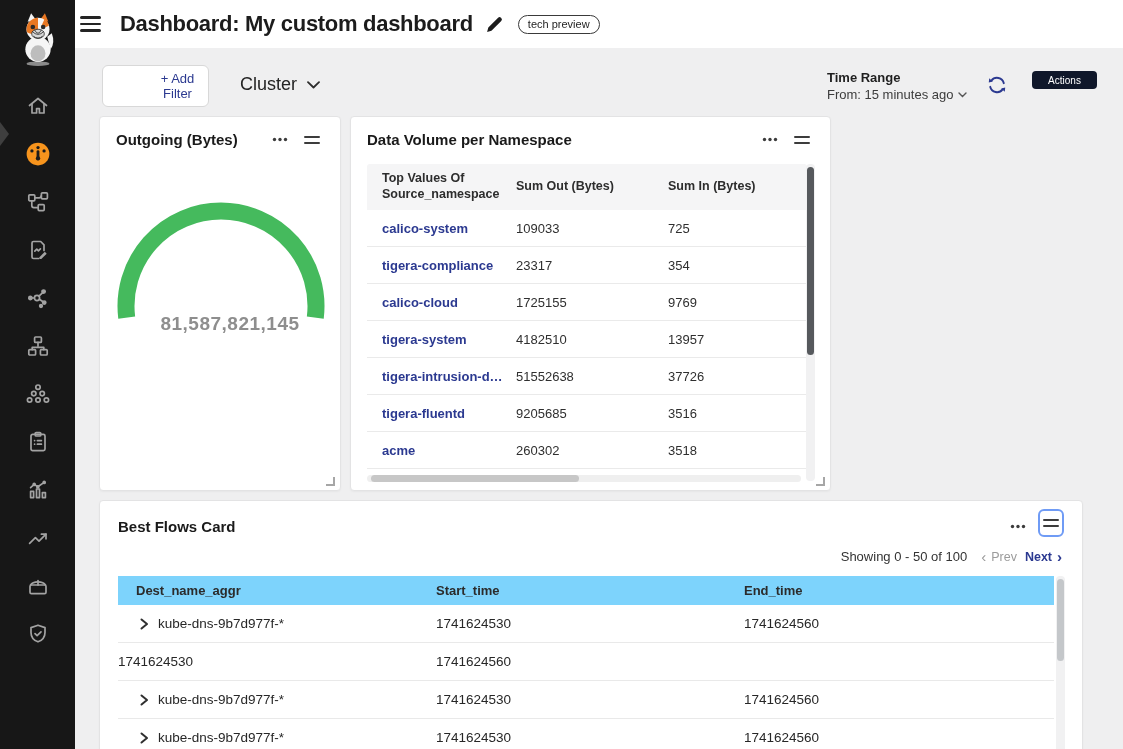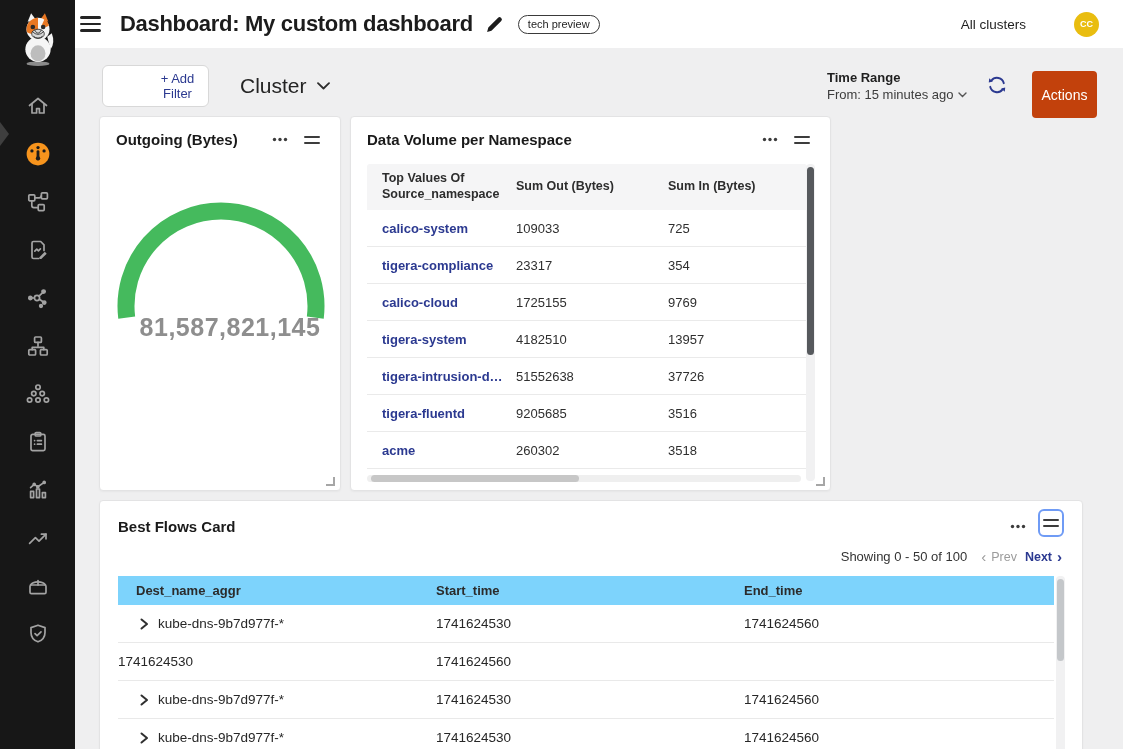--- a/index.html
+++ b/index.html
@@ -41,28 +41,28 @@
     font-size:9px; font-weight:bold; display:flex; align-items:center; justify-content:center;
     margin-right:24px; cursor:pointer;
   }
   
   .add-filter-btn {
     position:absolute; left:102px; top:65px; width:107px; height:42px;
     background:#ffffff; border:1px solid #d8d8d8; border-radius:6px;
     font-size:13px; color:#2b3990; display:flex; align-items:center; justify-content:center; cursor:pointer;padding-left:44px;
   }
   .cluster-dd { position:absolute; left:240px; top:74px; display:flex; align-items:center; gap:10px; cursor:pointer; }
-  .cluster-dd .lbl { font-size:21px; color:#242424; }
+  .cluster-dd .lbl { font-size:18px; color:#242424; }
   .time-range { position:absolute; left:827px; top:70px; }
   .time-range .tr-label { font-size:13px; font-weight:bold; color:#1f1f1f; }
   .time-range .tr-value { font-size:13px; color:#3c3c3c; margin-top:2px; display:flex; align-items:center; gap:5px; cursor:pointer; }
   .refresh-btn { position:absolute; left:986px; top:74px; cursor:pointer; display:flex; }
   .actions-btn {
-    position:absolute; left:1032px; top:71px; width:65px; height:47px;
-    background:#c2410c; color:#fff; font-size:14px; border:none; border-radius:4px; cursor:pointer;
+    position:absolute; left:1032px; top:71px; width:65px; height:18px;
+    background:#0f172a; color:#fff; font-size:10px; border:none; border-radius:4px; cursor:pointer;
   }
   
   .card {
     position:absolute; background:#ffffff; border:1px solid #e3e3e4; border-radius:4px;
     box-shadow:0 1px 2px rgba(0,0,0,0.04);
   }
   .card-head { display:flex; align-items:center; }
   .card-title { font-size:15px; font-weight:bold; color:#1a1a1a; }
   .dots-menu { margin-left:auto; cursor:pointer; display:flex; padding:4px; }
   .drag-handle { cursor:grab; display:flex; flex-direction:column; gap:4px; padding:4px; margin-left:8px; }
@@ -72,21 +72,21 @@
   }
   .resize-corner {
     position:absolute; right:5px; bottom:4px; width:9px; height:9px;
     border-right:2px solid #a6a6a6; border-bottom:2px solid #a6a6a6; cursor:nwse-resize;
   }
   #card-outgoing { left:99px; top:116px; width:242px; height:375px; }
   #card-outgoing .card-head { padding:14px 16px 0; }
   .gauge-svg { position:absolute; left:0; top:40px; }
   .gauge-value {
     position:absolute; left:0; top:196px; width:100%; text-align:center;
-    font-size:25px; font-weight:bold; color:#8e8e8e; letter-spacing:0.5px;padding-left:20px;
+    font-size:19px; font-weight:bold; color:#8e8e8e; letter-spacing:0.5px;padding-left:20px;
   }
   #card-namespace { left:350px; top:116px; width:481px; height:375px; }
   #card-namespace .card-head { padding:14px 16px 0; }
   
   .ns-table { position:absolute; left:16px; top:47px; width:440px; }
   .ns-hrow {
     display:grid; grid-template-columns:149px 152px 1fr; background:#f5f5f6;
     height:46px; align-items:center; border-radius:3px 3px 0 0;
   }
   .ns-hrow .hcell { font-size:12.5px; font-weight:bold; color:#2d2d2d; line-height:1.25; }
@@ -253,24 +253,20 @@
       <span></span>
       <span></span>
   </div>
   <div class="page-title">Dashboard: My custom dashboard</div>
   <div class="edit-pencil">
     <svg width="19" height="19" viewBox="0 0 20 20">
       <path d="M2.2 17.8l1.3-4.6L13.8 2.9a2.1 2.1 0 0 1 3 0l.3.3a2.1 2.1 0 0 1 0 3L6.8 16.5l-4.6 1.3z" fill="#1c1c1c"></path>
     </svg>
   </div>
   <div class="tech-badge">tech preview</div>
-  <div class="topbar-right">
-    <div class="all-clusters">All clusters</div>
-    <div class="avatar">CC</div>
-  </div>
 </div>
 
 <button class="add-filter-btn">+ Add Filter</button>
 <div class="cluster-dd">
   <span class="lbl">Cluster</span>
   <svg width="13" height="8" viewBox="0 0 13 8">
     <path d="M1 1.2l5.5 5.3L12 1.2" stroke="#2d2d2d" stroke-width="1.8" fill="none" stroke-linecap="round" stroke-linejoin="round"></path>
   </svg>
 </div>
 <div class="time-range">

